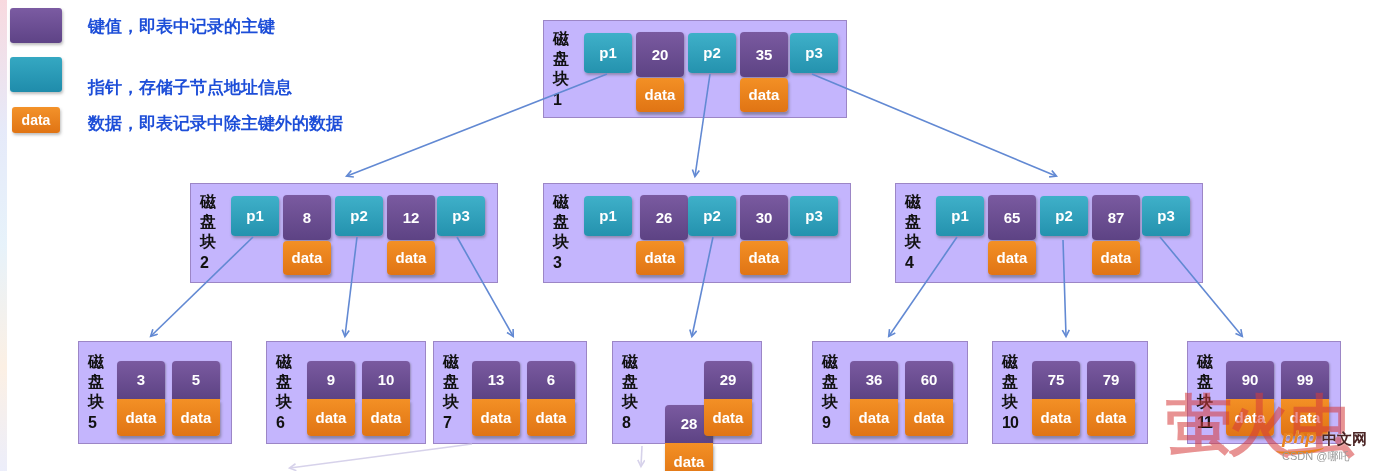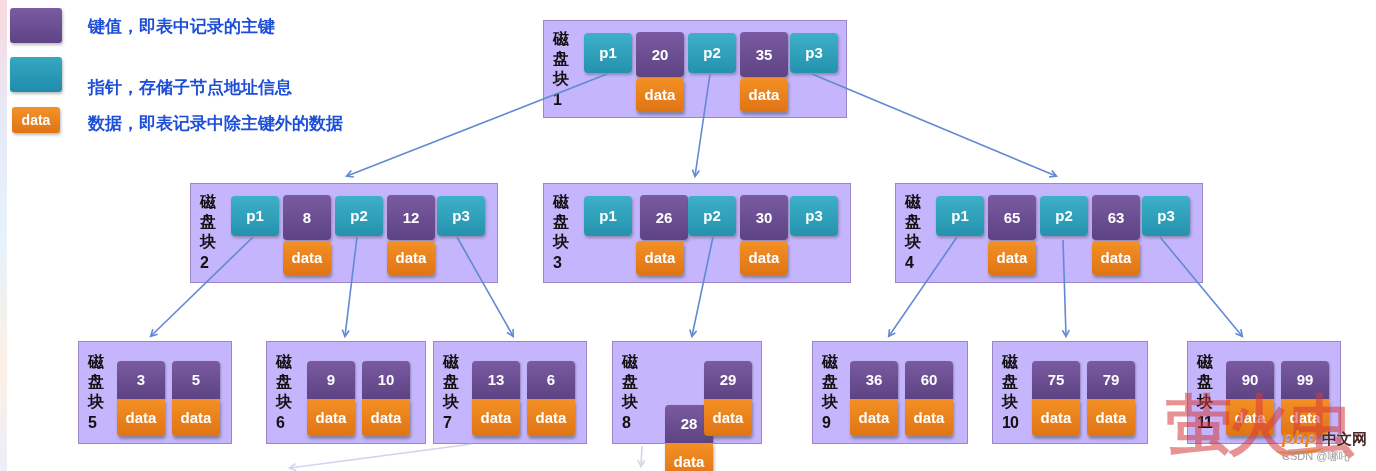--- a/index.html
+++ b/index.html
@@ -97,21 +97,21 @@
   <div class="cell pointer" style="left:246px;">p3</div>
   <div class="cell dcell" style="left:92px;">data</div>
   <div class="cell dcell" style="left:196px;">data</div>
 </div>
 
 <div class="block" style="left:895px;top:183px;width:306px;height:98px;">
   <div class="block-label"><span>磁盘块</span><span class="num">4</span></div>
   <div class="cell pointer" style="left:40px;">p1</div>
   <div class="cell key" style="left:92px;">65</div>
   <div class="cell pointer" style="left:144px;">p2</div>
-  <div class="cell key" style="left:196px;">63</div>
+  <div class="cell key" style="left:196px;">87</div>
   <div class="cell pointer" style="left:246px;">p3</div>
   <div class="cell dcell" style="left:92px;">data</div>
   <div class="cell dcell" style="left:196px;">data</div>
 </div>
 
 <div class="block" style="left:78px;top:341px;width:152px;height:101px;">
   <div class="block-label" style="top:10px;"><span>磁盘块</span><span class="num">5</span></div>
   <div class="leafcol" style="left:38px;">
       <div class="lkey">3</div>
       <div class="ldata">data</div>

